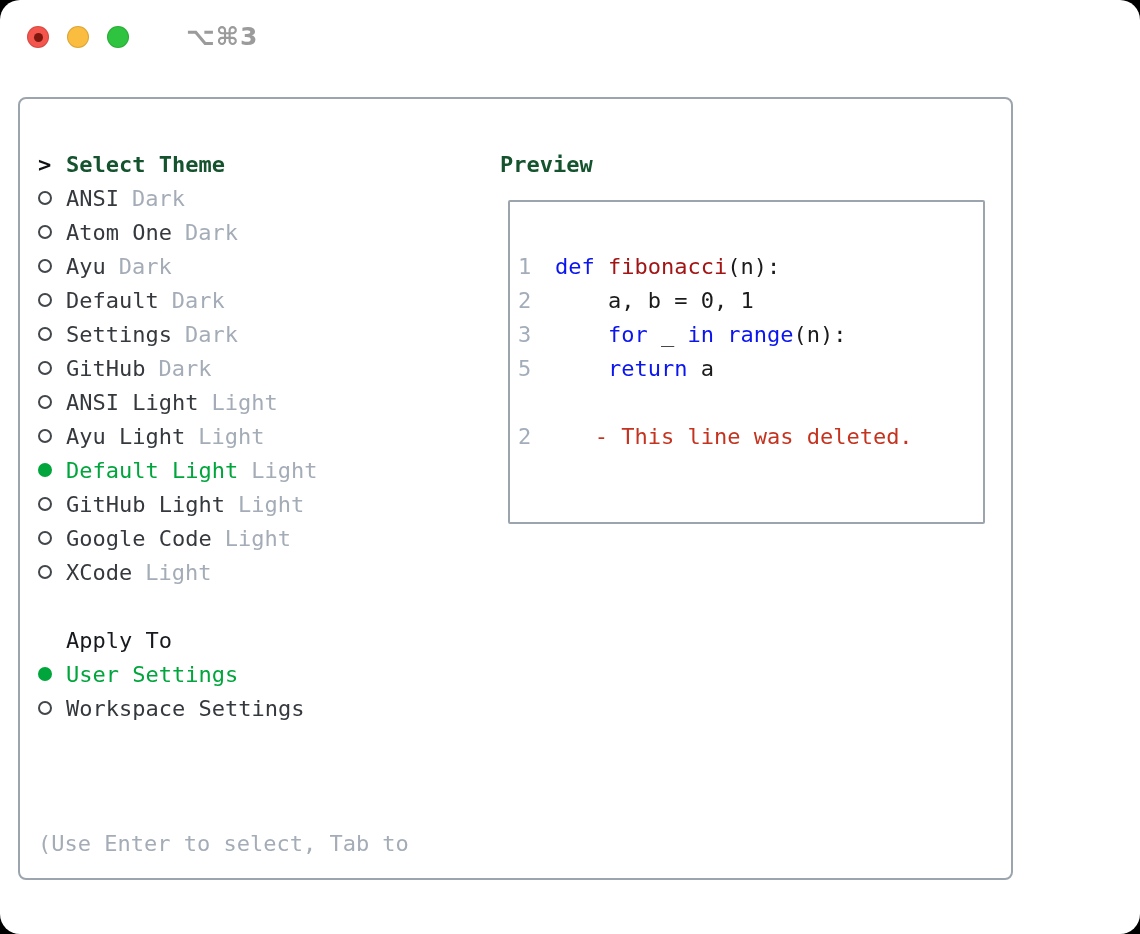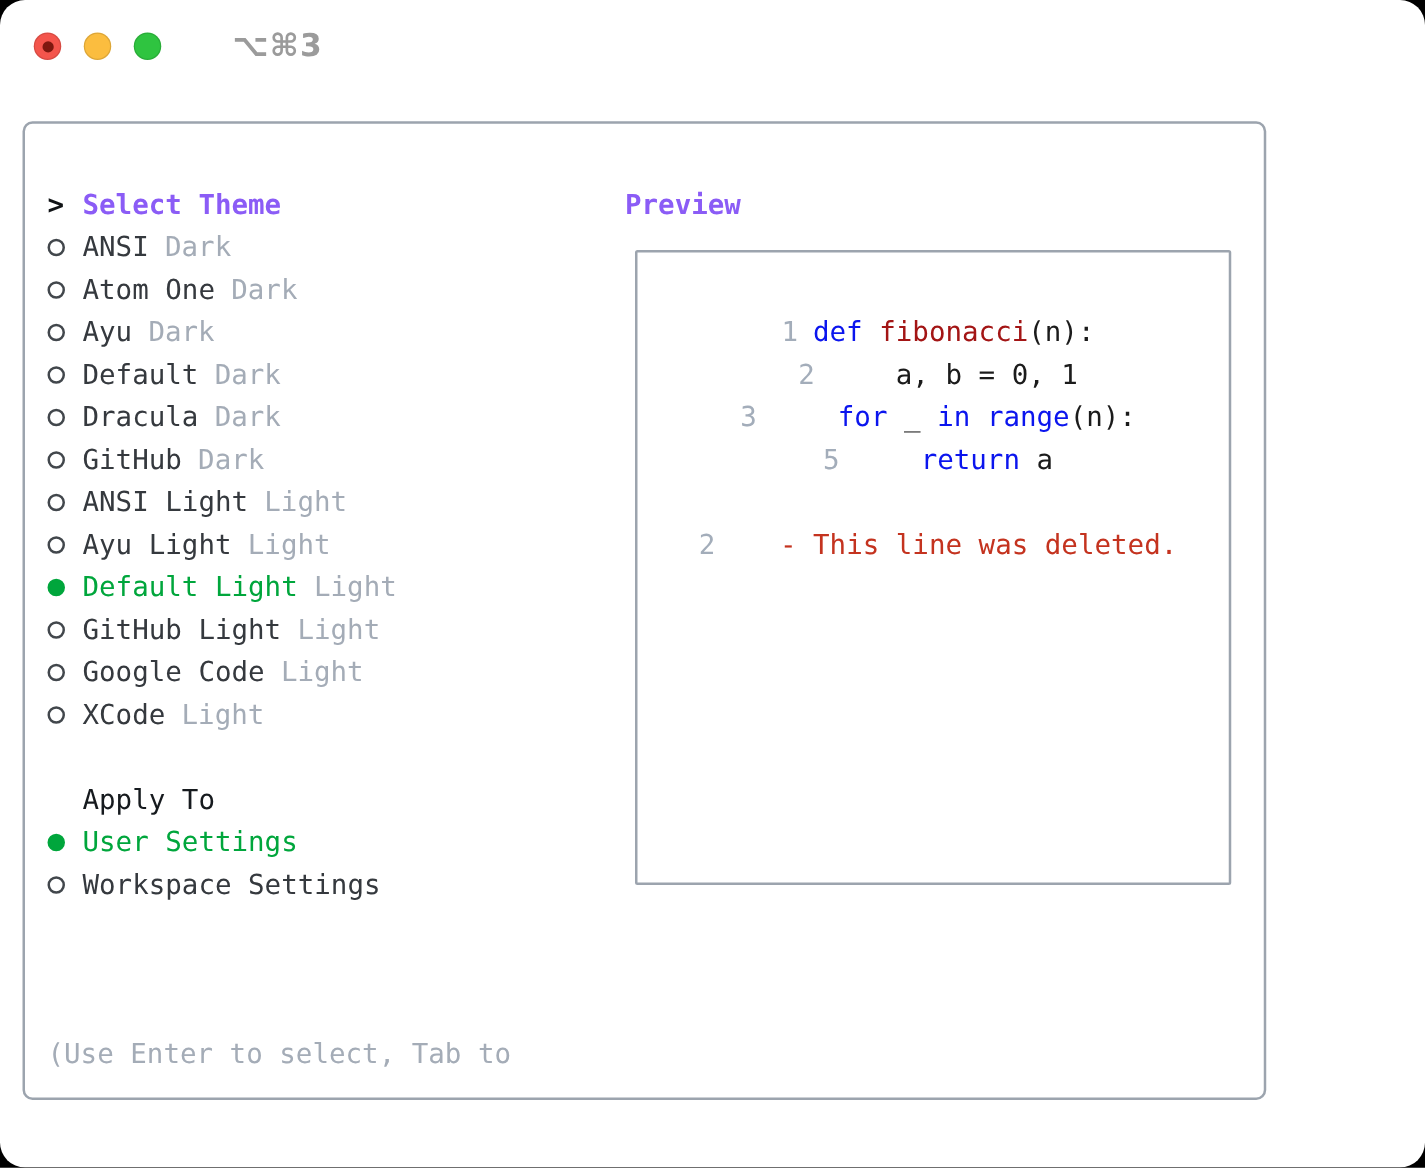--- a/index.html
+++ b/index.html
@@ -7,34 +7,34 @@
   .window{position:relative;width:1140px;height:934px;background:#ffffff;border-radius:20px;overflow:hidden;box-sizing:border-box;}
   .titlebar{height:97px;display:flex;align-items:flex-start;padding:26px 0 0 27px;box-sizing:border-box;}
   .light{width:22px;height:22px;border-radius:50%;margin-right:18px;box-shadow:inset 0 0 0 1px rgba(0,0,0,0.12);display:flex;align-items:center;justify-content:center;cursor:default;}
   .light.red{background:var(--traffic-red);}
   .light.yellow{background:var(--traffic-yellow);}
   .light.green{background:var(--traffic-green);}
   .innerdot{width:9px;height:9px;border-radius:50%;background:var(--traffic-red-dot);}
   .shortcut{margin-left:39px;align-self:flex-start;line-height:22px;font-size:25px;font-weight:bold;letter-spacing:1px;color:var(--titlebar-gray);font-family:"DejaVu Sans","Liberation Sans",sans-serif;}
   .panel{margin:0 18px;width:995px;height:783px;box-sizing:border-box;border:2px solid var(--border-gray);border-radius:8px;display:flex;padding:48px 18px 0 18px;}
   .col-left{width:462px;flex:none;}
-  .col-right{flex:1;min-width:0;text-align:center;}
+  .col-right{flex:1;min-width:0;}
   .row{height:34px;display:flex;align-items:center;font-size:22px;color:var(--item-text);}
   .slot{width:28px;flex:none;display:flex;align-items:center;}
   .prompt{color:#101316;font-weight:bold;}
-  .hdr{color:#8b5cf6;font-weight:bold;}
+  .hdr{color:#14532d;font-weight:bold;}
   .apply-title{color:#161a1e;}
   .radio{width:14px;height:14px;border:2px solid var(--radio-ring);border-radius:50%;box-sizing:border-box;}
   .radio.sel{background:var(--selected-green);border-color:var(--selected-green);}
   .theme-name{white-space:pre;}
   .theme-row.sel .theme-name{color:var(--selected-green);}
   .variant{color:var(--muted-gray);margin-left:13px;white-space:pre;}
   .spacer{height:34px;}
   .help{font-size:22px;line-height:34px;color:var(--muted-gray);white-space:pre;}
-  .preview-box{margin:19px 8px 0 8px;height:508px;box-sizing:border-box;border:2px solid var(--border-gray);border-radius:2px;padding:48px 12px 0 8px;overflow:hidden;}
+  .preview-box{margin:19px 8px 0 8px;height:324px;box-sizing:border-box;border:2px solid var(--border-gray);border-radius:2px;padding:48px 12px 0 8px;overflow:hidden;}
   .pline{height:34px;line-height:34px;font-size:22px;white-space:pre;}
   .pnum{display:inline-block;width:37px;color:var(--line-number);white-space:pre;}
   .tok-code{color:var(--code-text);}
   .tok-kw{color:var(--keyword-blue);}
   .tok-fn{color:var(--function-red);}
   .tok-ctx{color:var(--context-gray);}
   .tok-del{color:var(--deleted-red);}
   .tok-add{color:var(--added-green);}
 </style>
 </head>
@@ -83,21 +83,21 @@
             <span class="slot">
               <span class="radio"></span>
             </span>
             <span class="theme-name">Default</span>
             <span class="variant">Dark</span>
           </div>
           <div class="row theme-row">
             <span class="slot">
               <span class="radio"></span>
             </span>
-            <span class="theme-name">Dracula</span>
+            <span class="theme-name">Settings</span>
             <span class="variant">Dark</span>
           </div>
           <div class="row theme-row">
             <span class="slot">
               <span class="radio"></span>
             </span>
             <span class="theme-name">GitHub</span>
             <span class="variant">Dark</span>
           </div>
           <div class="row theme-row">

